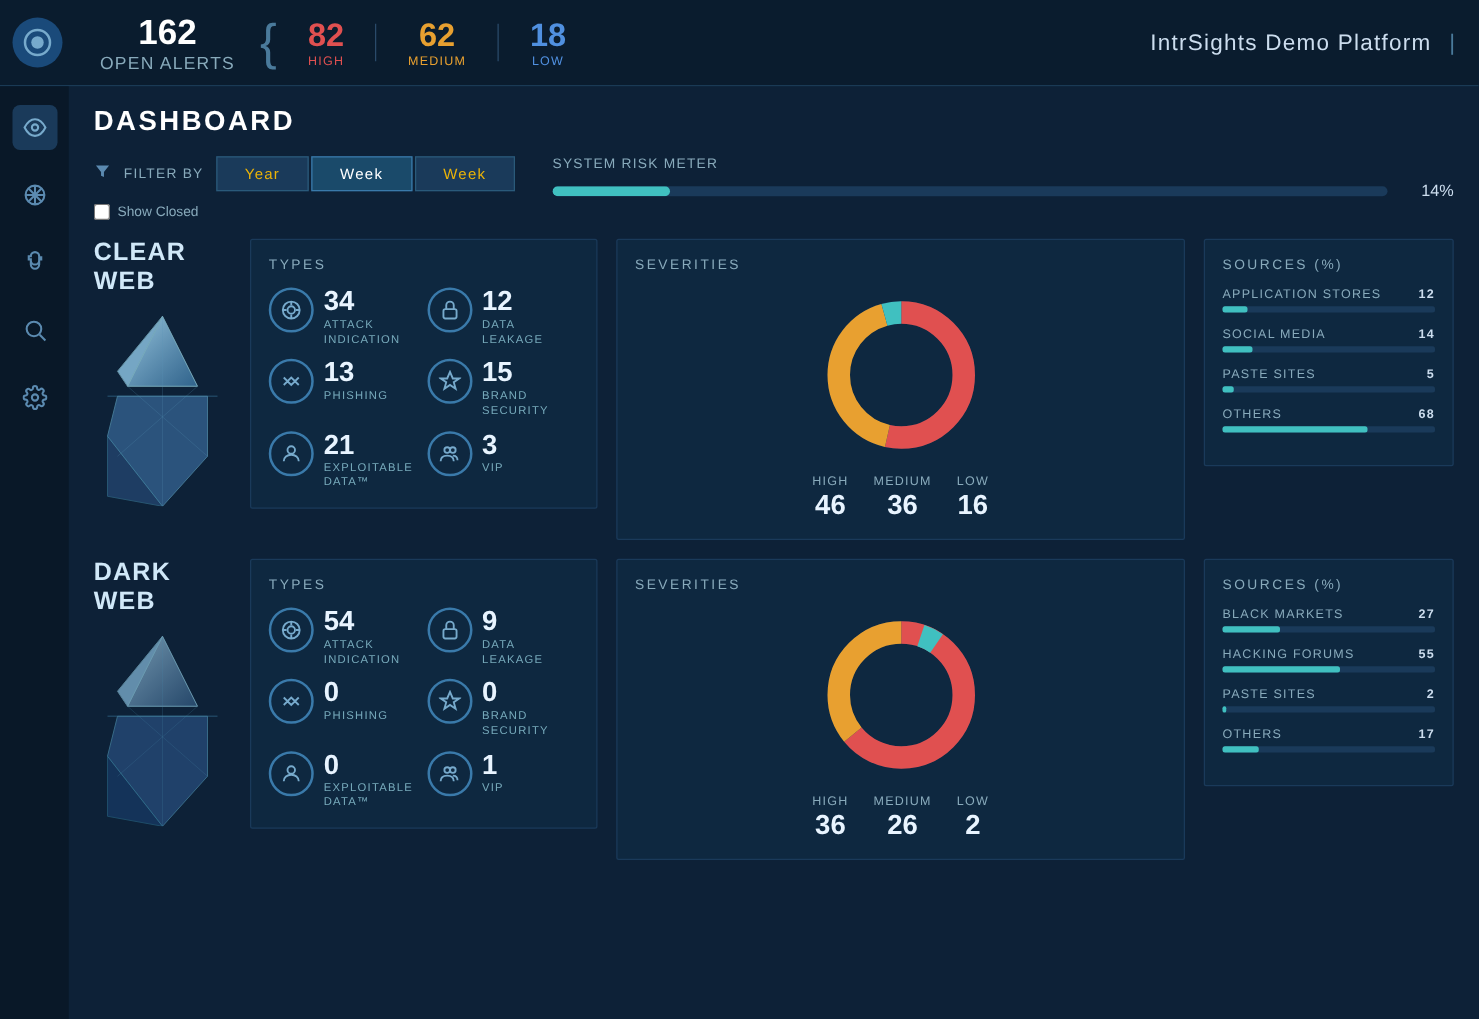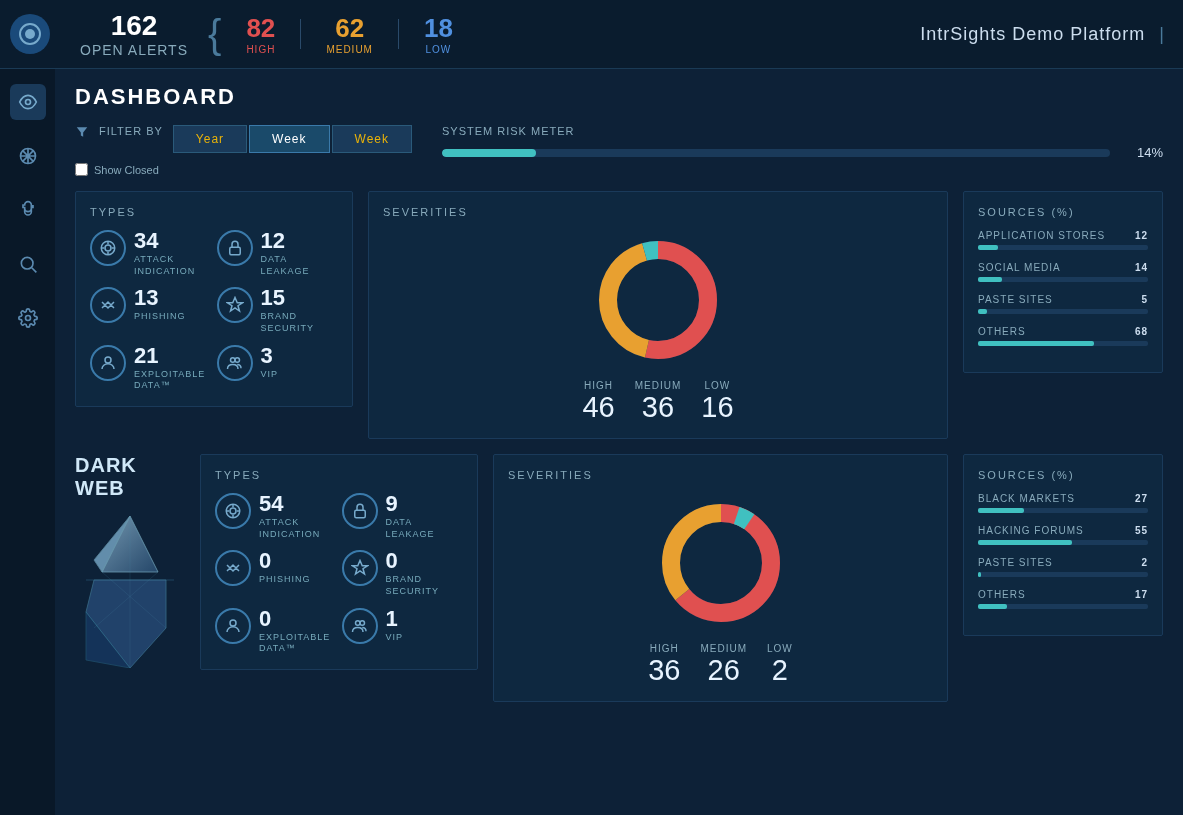--- a/index.html
+++ b/index.html
@@ -115,21 +115,21 @@
       font-size: 22px;
       font-weight: bold;
       letter-spacing: 2px;
       margin-bottom: 15px;
       color: #fff;
     }
 
     
     .filter-bar {
       display: flex;
-      align-items: flex-start;
+      align-items: center;
       gap: 10px;
       margin-bottom: 10px;
     }
     .filter-icon {
       color: #5b8ab0;
       font-size: 16px;
     }
     .filter-label {
       font-size: 11px;
       color: #8ab;
@@ -274,22 +274,22 @@
       gap: 20px;
       margin-top: 10px;
     }
     .sev-item { text-align: center; }
     .sev-level {
       font-size: 10px;
       color: #8ab;
       letter-spacing: 1px;
     }
     .sev-count {
-      font-size: 29px;
-      font-weight: normal;
+      font-size: 22px;
+      font-weight: bold;
       color: #e8f4ff;
     }
 
     
     .sources-panel { width: 200px; flex-shrink: 0; }
     .source-item {
       margin-bottom: 12px;
     }
     .source-row {
       display: flex;
@@ -414,20 +414,43 @@
         <div class="risk-meter-bar-wrap">
           <div class="risk-meter-track">
             <div class="risk-meter-fill" style="width:14%;"></div>
           </div>
           <span class="risk-pct">14%</span>
         </div>
       </div>
     </div>
 
     <div class="section-row">
+      <div class="section-label">
+        <div class="section-title">CLEAR WEB</div>
+        
+        <svg width="110" height="160" viewBox="0 0 110 200">
+          <defs>
+            <linearGradient id="iceGrad1" x1="0%" y1="0%" x2="100%" y2="100%">
+              <stop offset="0%" style="stop-color:#a8d8f0;stop-opacity:0.9"></stop>
+              <stop offset="100%" style="stop-color:#4080b0;stop-opacity:0.7"></stop>
+            </linearGradient>
+          </defs>
+
+          <polygon points="55,10 20,80 90,80" fill="url(#iceGrad1)" stroke="#7ab" stroke-width="1"></polygon>
+          <polygon points="20,80 10,65 55,10" fill="#90c8e8" stroke="#7ab" stroke-width="1" opacity="0.8"></polygon>
+
+          <line x1="0" y1="90" x2="110" y2="90" stroke="#2a5a7a" stroke-width="1.5" opacity="0.6"></line>
+          <polygon points="10,90 0,130 55,200 100,150 100,90" fill="#3a6a9a" stroke="#5a9aba" stroke-width="1" opacity="0.7"></polygon>
+          <polygon points="0,130 55,200 0,190" fill="#2a5080" stroke="#3a7a9a" stroke-width="1" opacity="0.6"></polygon>
+
+          <line x1="55" y1="10" x2="55" y2="200" stroke="#5a9aba" stroke-width="0.5" opacity="0.4"></line>
+          <line x1="20" y1="80" x2="100" y2="150" stroke="#5a9aba" stroke-width="0.5" opacity="0.4"></line>
+          <line x1="90" y1="80" x2="10" y2="150" stroke="#5a9aba" stroke-width="0.5" opacity="0.4"></line>
+        </svg>
+      </div>
 
       <div class="panel-card types-panel">
         <div class="panel-title">TYPES</div>
         <div class="types-grid">
 
           <div class="type-item">
             <div class="type-icon">
               <svg width="18" height="18" viewBox="0 0 24 24" fill="none" stroke="#7ac" stroke-width="2">
                   <circle cx="12" cy="12" r="9"></circle>
                   <circle cx="12" cy="12" r="4"></circle>

